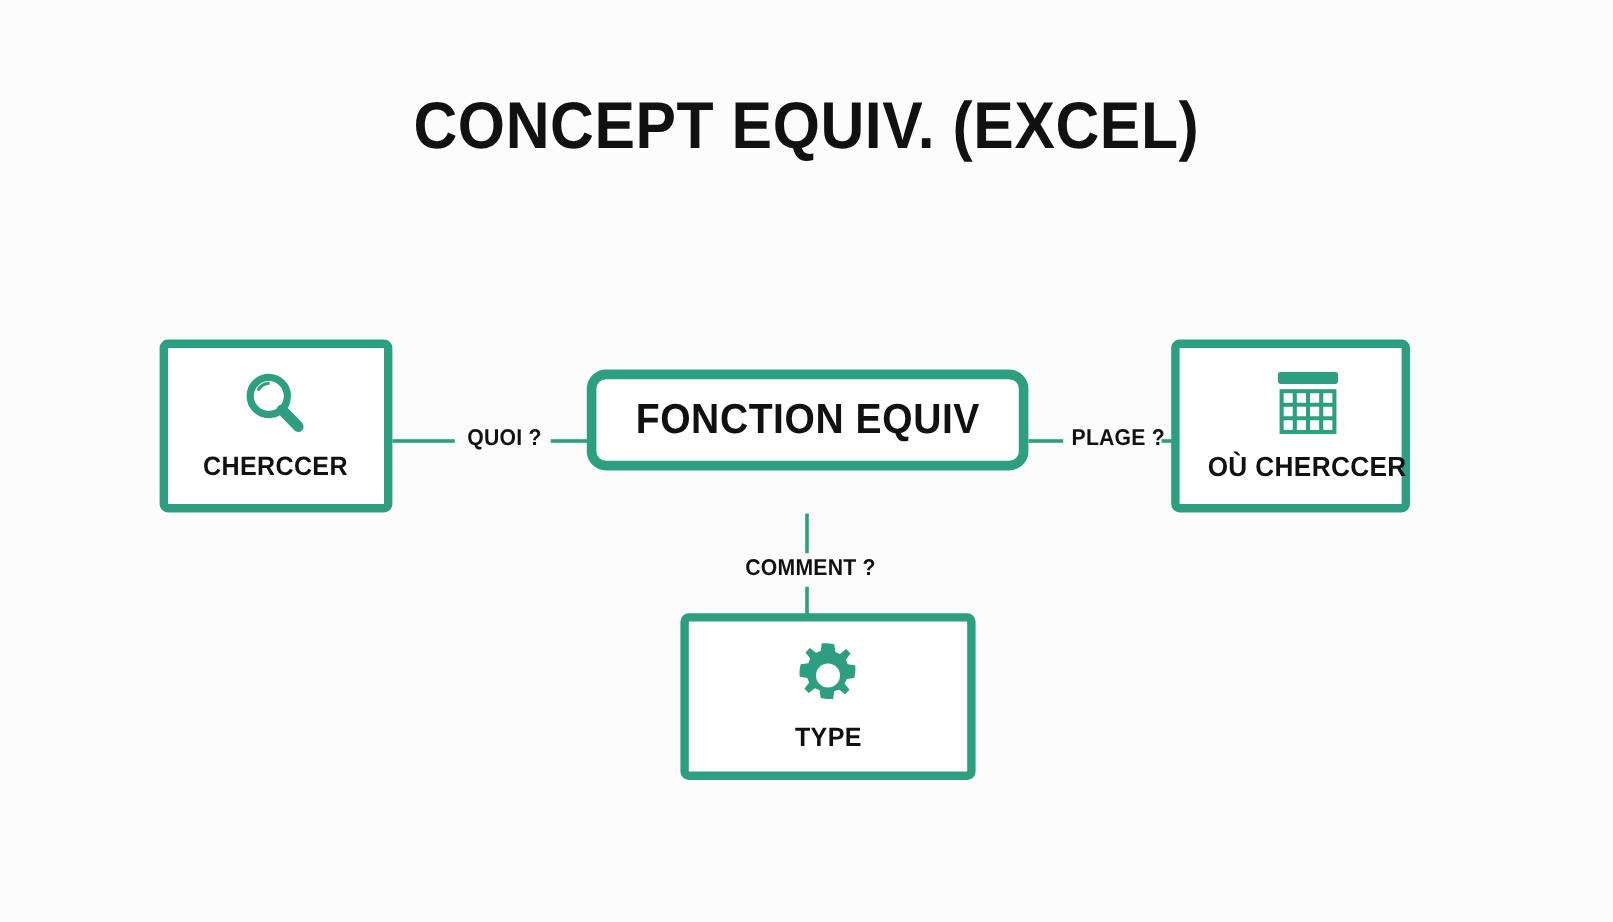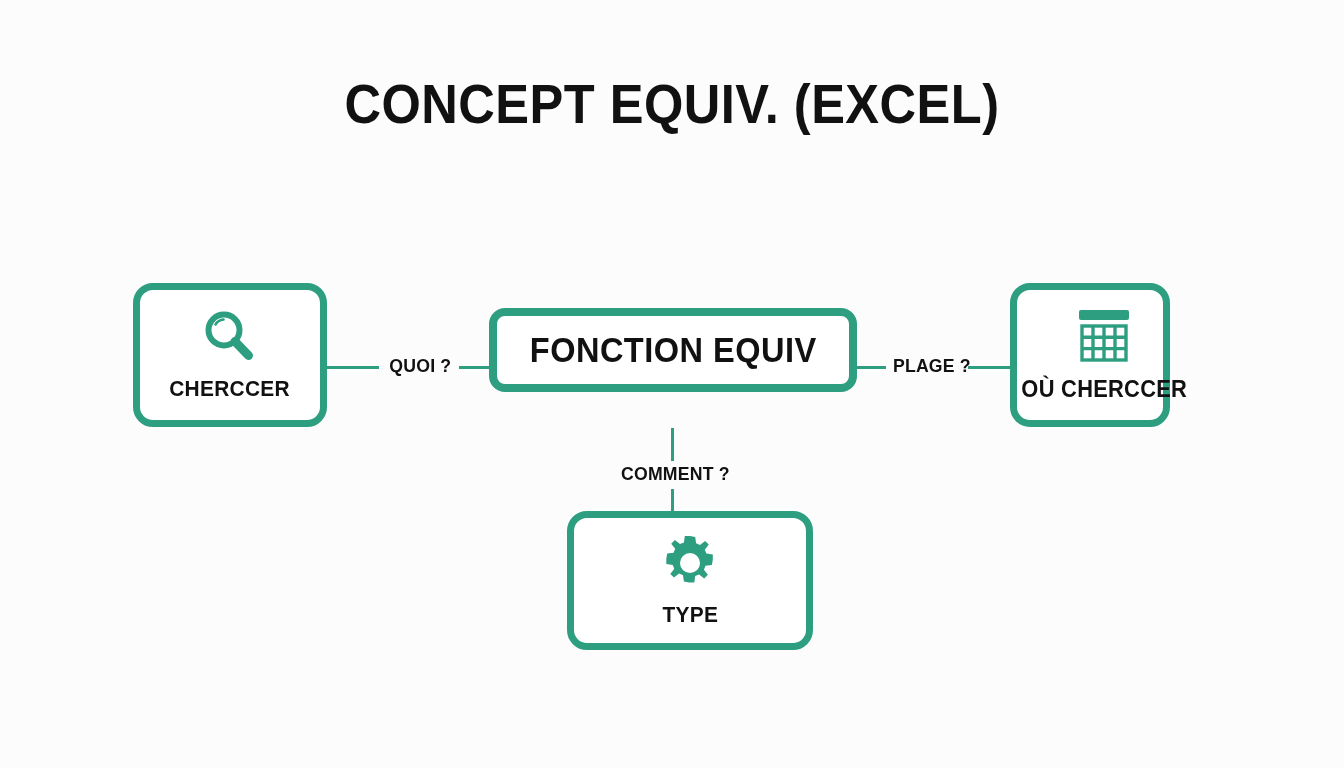--- a/index.html
+++ b/index.html
@@ -38,21 +38,21 @@
     transform: scaleX(0.92);
     white-space: nowrap;
   }
 
   
   .node {
     position: absolute;
     box-sizing: border-box;
     background: #ffffff;
     border: 7px solid #2e9e80;
-    border-radius: 20px;
+    border-radius: 7px;
     display: flex;
     flex-direction: column;
     align-items: center;
     justify-content: center;
   }
   .node .node-icon {
     display: block;
     line-height: 0;
   }
   .node .node-label {
@@ -69,23 +69,23 @@
   #node-chercher {
     left: 133px;
     top: 283px;
     width: 194px;
     height: 144px;
   }
   #node-chercher .node-icon { margin-bottom: 10px; }
 
   
   #node-ou-chercher {
-    left: 1010px;
+    left: 976px;
     top: 283px;
-    width: 160px;
+    width: 199px;
     height: 144px;
     padding-left: 28px;
   }
   #node-ou-chercher .node-icon { margin-bottom: 12px; }
   #node-ou-chercher .node-label { font-size: 23px; }
 
   
   #node-type {
     left: 567px;
     top: 511px;

